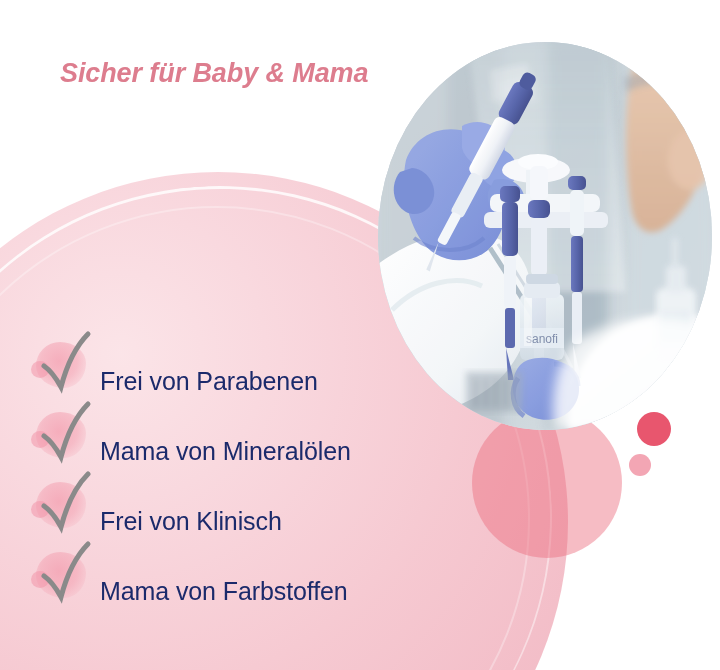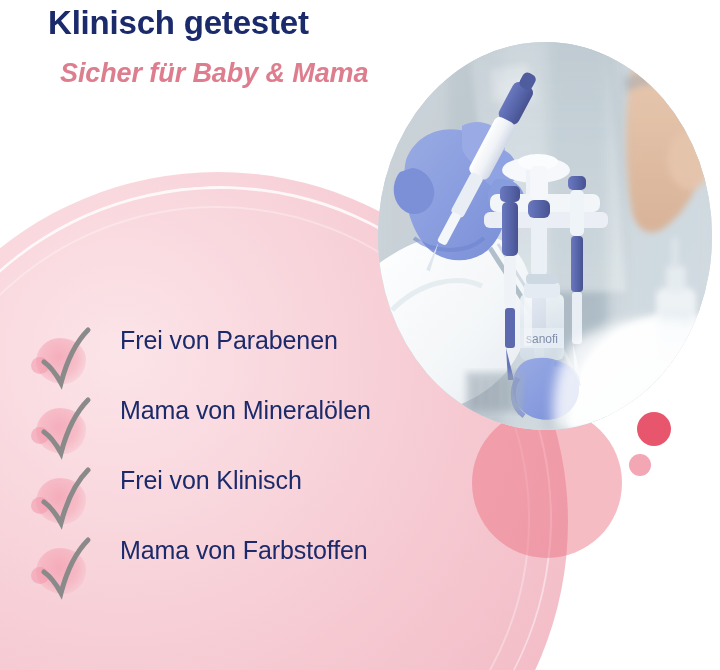--- a/index.html
+++ b/index.html
@@ -135,22 +135,21 @@
     top: 326px;
     margin: 0;
     padding: 0;
     list-style: none;
     width: 400px;
   }
   .feature-item {
     position: relative;
     height: 70px;
     display: flex;
-    align-items: flex-start;
-    gap: 20px;
+    align-items: flex-end;
   }
   .check-wrap {
     position: relative;
     width: 70px;
     height: 66px;
     flex: 0 0 70px;
   }
   .check-blob {
     position: absolute;
     left: 6px;
@@ -374,21 +373,20 @@
 
       <path d="M196 300 C240 272 300 268 334 288 L334 388 L176 388 C172 350 180 318 196 300 Z" fill="#ffffff" opacity=".82" filter="url(#softer)"></path>
 
       <rect x="0" y="0" width="334" height="388" fill="#ffffff" opacity=".10"></rect>
     </svg>
   </div>
 
   <div class="shape" id="dot-strong"></div>
   <div class="shape" id="dot-pale"></div>
 
-  <h1 id="headline">Klinisch getestet</h1>
   <h2 id="subhead">Sicher für Baby &amp; Mama</h2>
 
   <ul id="feature-list">
 
     <li class="feature-item">
       <span class="check-wrap">
         <span class="check-blob"></span>
         <span class="check-blob-b"></span>
         <svg class="check-mark" viewBox="0 0 70 66">
           <path d="M14 36 C20 40 26 48 31 57 C36 38 44 18 58 4" stroke="#8a8a8a" stroke-width="5" stroke-linecap="round" fill="none"></path>

